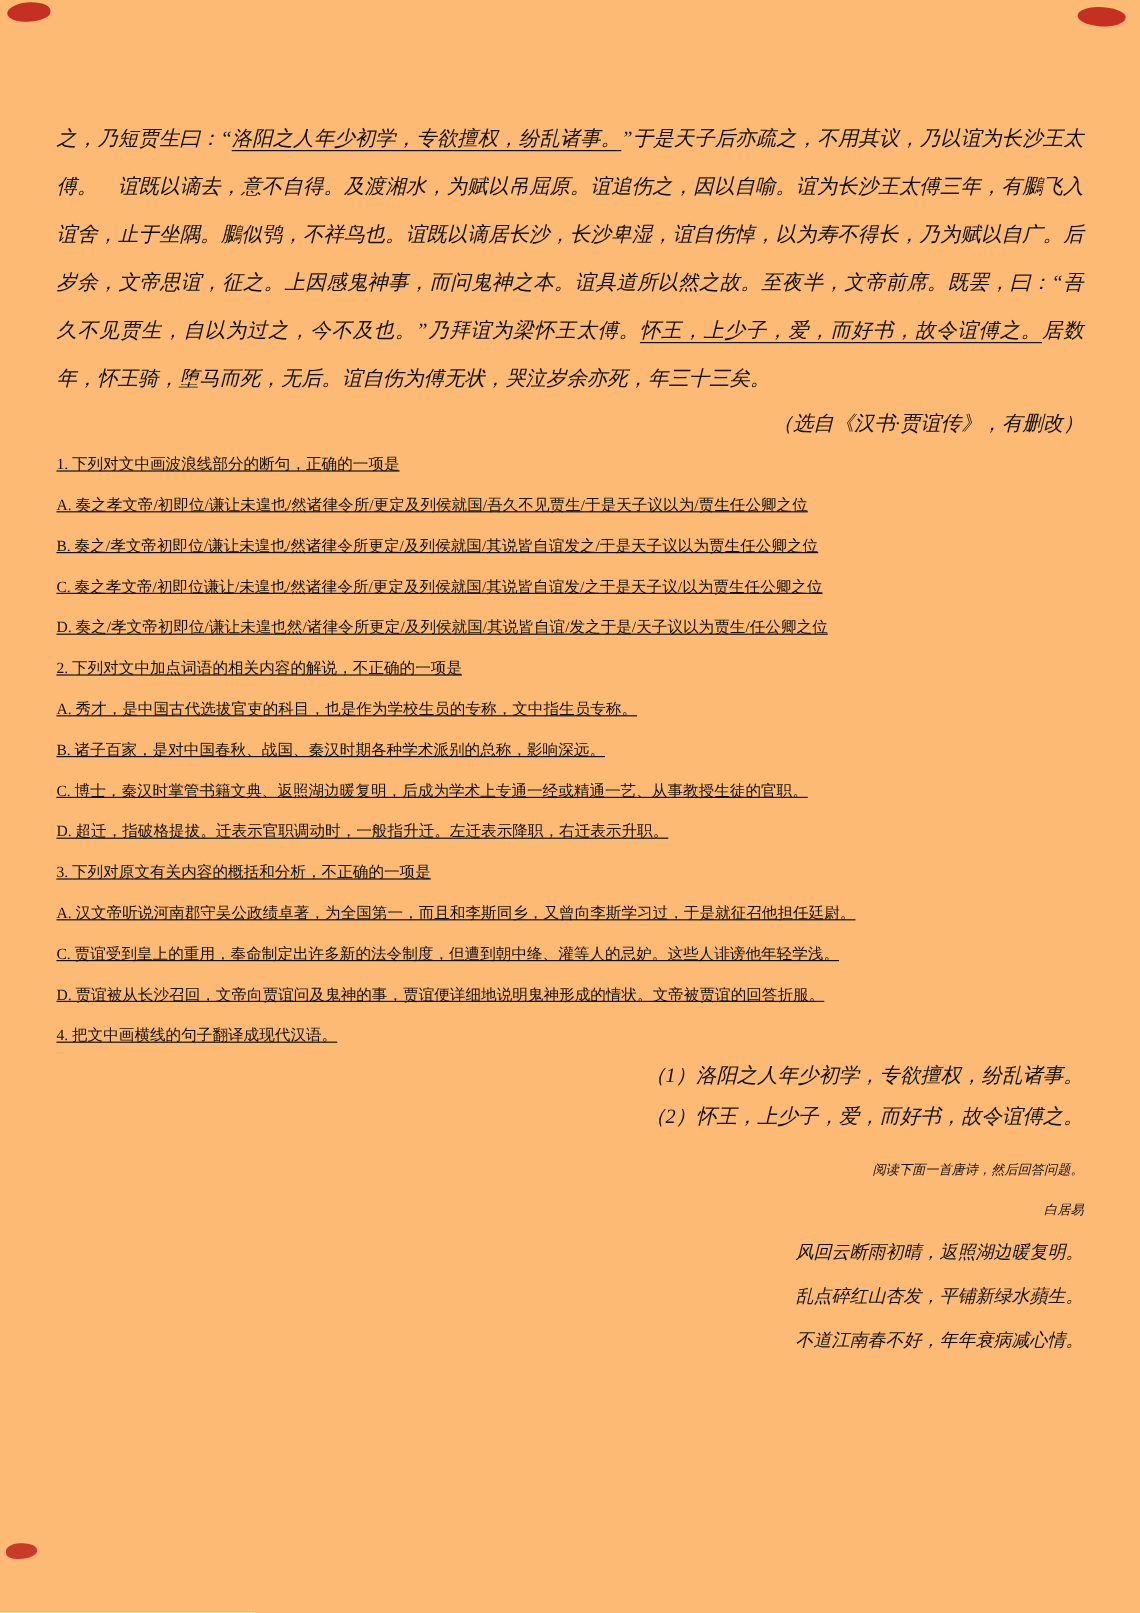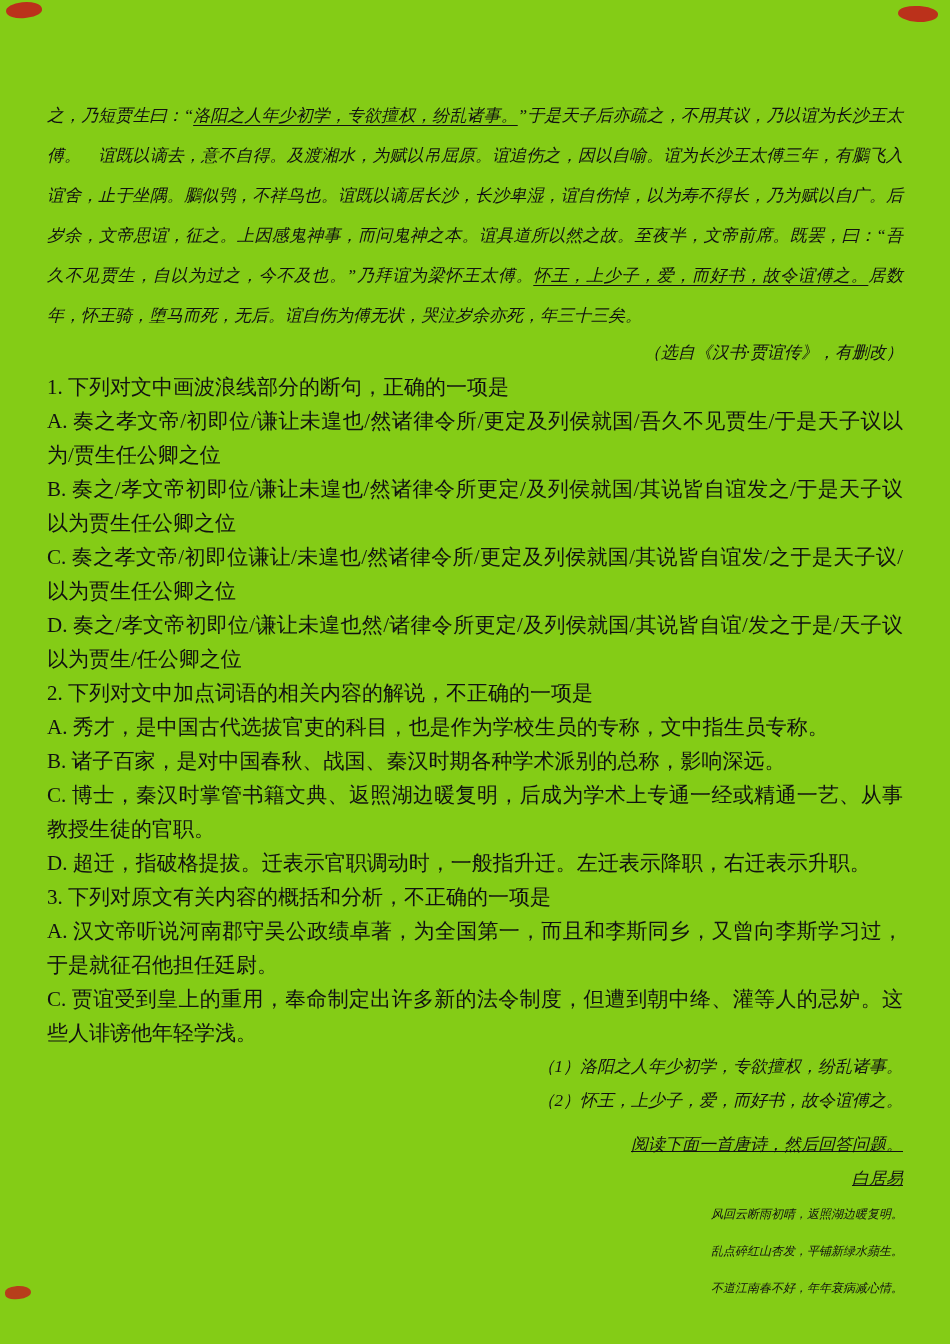--- a/index.html
+++ b/index.html
@@ -2,21 +2,21 @@
 <html><head>
 <meta charset="utf-8">
 <style>
   * { margin: 0; padding: 0; box-sizing: border-box; }
   html, body { background: #ffffff; }
   body { width: 950px; margin: 0 auto; }
   .page {
     position: relative;
     width: 950px;
     height: 1344px;
-    background: #84cc16;
+    background: #fdba74;
     overflow: hidden;
     font-family: "Liberation Serif", "DejaVu Serif", serif;
     color: #111111;
   }
   .content {
     position: absolute;
     left: 47px;
     right: 47px;
     top: 96px;
   }
@@ -28,38 +28,38 @@
     text-align: justify;
     text-justify: inter-ideograph;
   }
   .u { text-decoration: underline; text-underline-offset: 4px; }
   .source {
     font-size: 17px;
     line-height: 34px;
     text-indent: 2.4em;
   }
   .stem, .option {
-    font-size: 21px;
+    font-size: 13px;
     line-height: 34px;
     text-align: justify;
     text-justify: inter-ideograph;
+    text-decoration: underline;
   }
   .titem {
     font-size: 17px;
     line-height: 34px;
     font-style: italic;
   }
   .poem-intro, .poem-title, .poem-author {
-    font-size: 17px;
+    font-size: 11px;
     line-height: 34px;
-    text-decoration: underline;
   }
   .poem-section { margin-top: 10px; }
   .poem-line {
-    font-size: 12px;
+    font-size: 15px;
     line-height: 37px;
   }
   .seal {
     position: absolute;
     background: #c0241c;
   }
   .seal-tl { left: 6px;   top: 2px;    width: 36px; height: 16px; border-radius: 55% 62% 48% 60%; transform: rotate(-6deg); opacity: .92; }
   .seal-tr { left: 898px; top: 6px;    width: 40px; height: 16px; border-radius: 60% 48% 62% 52%; transform: rotate(5deg);  opacity: .92; }
   .seal-bl { left: 5px;   top: 1286px; width: 26px; height: 13px; border-radius: 50% 60% 55% 45%; transform: rotate(-4deg); opacity: .85; }
 </style>
@@ -91,23 +91,25 @@
       <p class="option">A. 秀才，是中国古代选拔官吏的科目，也是作为学校生员的专称，文中指生员专称。</p>
       <p class="option">B. 诸子百家，是对中国春秋、战国、秦汉时期各种学术派别的总称，影响深远。</p>
       <p class="option">C. 博士，秦汉时掌管书籍文典、返照湖边暖复明，后成为学术上专通一经或精通一艺、从事教授生徒的官职。</p>
       <p class="option">D. 超迁，指破格提拔。迁表示官职调动时，一般指升迁。左迁表示降职，右迁表示升职。</p>
     </div>
 
     <div>
       <p class="stem">3. 下列对原文有关内容的概括和分析，不正确的一项是</p>
       <p class="option">A. 汉文帝听说河南郡守吴公政绩卓著，为全国第一，而且和李斯同乡，又曾向李斯学习过，于是就征召他担任廷尉。</p>
       <p class="option">C. 贾谊受到皇上的重用，奉命制定出许多新的法令制度，但遭到朝中绛、灌等人的忌妒。这些人诽谤他年轻学浅。</p>
+      <p class="option">D. 贾谊被从长沙召回，文帝向贾谊问及鬼神的事，贾谊便详细地说明鬼神形成的情状。文帝被贾谊的回答折服。</p>
     </div>
 
     <div>
+      <p class="stem">4. 把文中画横线的句子翻译成现代汉语。</p>
       <p class="titem kai">（1）洛阳之人年少初学，专欲擅权，纷乱诸事。</p>
       <p class="titem kai">（2）怀王，上少子，爱，而好书，故令谊傅之。</p>
     </div>
 
     <div class="poem-section">
       <p class="poem-intro kai">阅读下面一首唐诗，然后回答问题。</p>
       <p class="poem-author kai">白居易</p>
       <p class="poem-line kai">风回云断雨初晴，返照湖边暖复明。</p>
       <p class="poem-line kai">乱点碎红山杏发，平铺新绿水蘋生。</p>
       <p class="poem-line kai">不道江南春不好，年年衰病减心情。</p>

